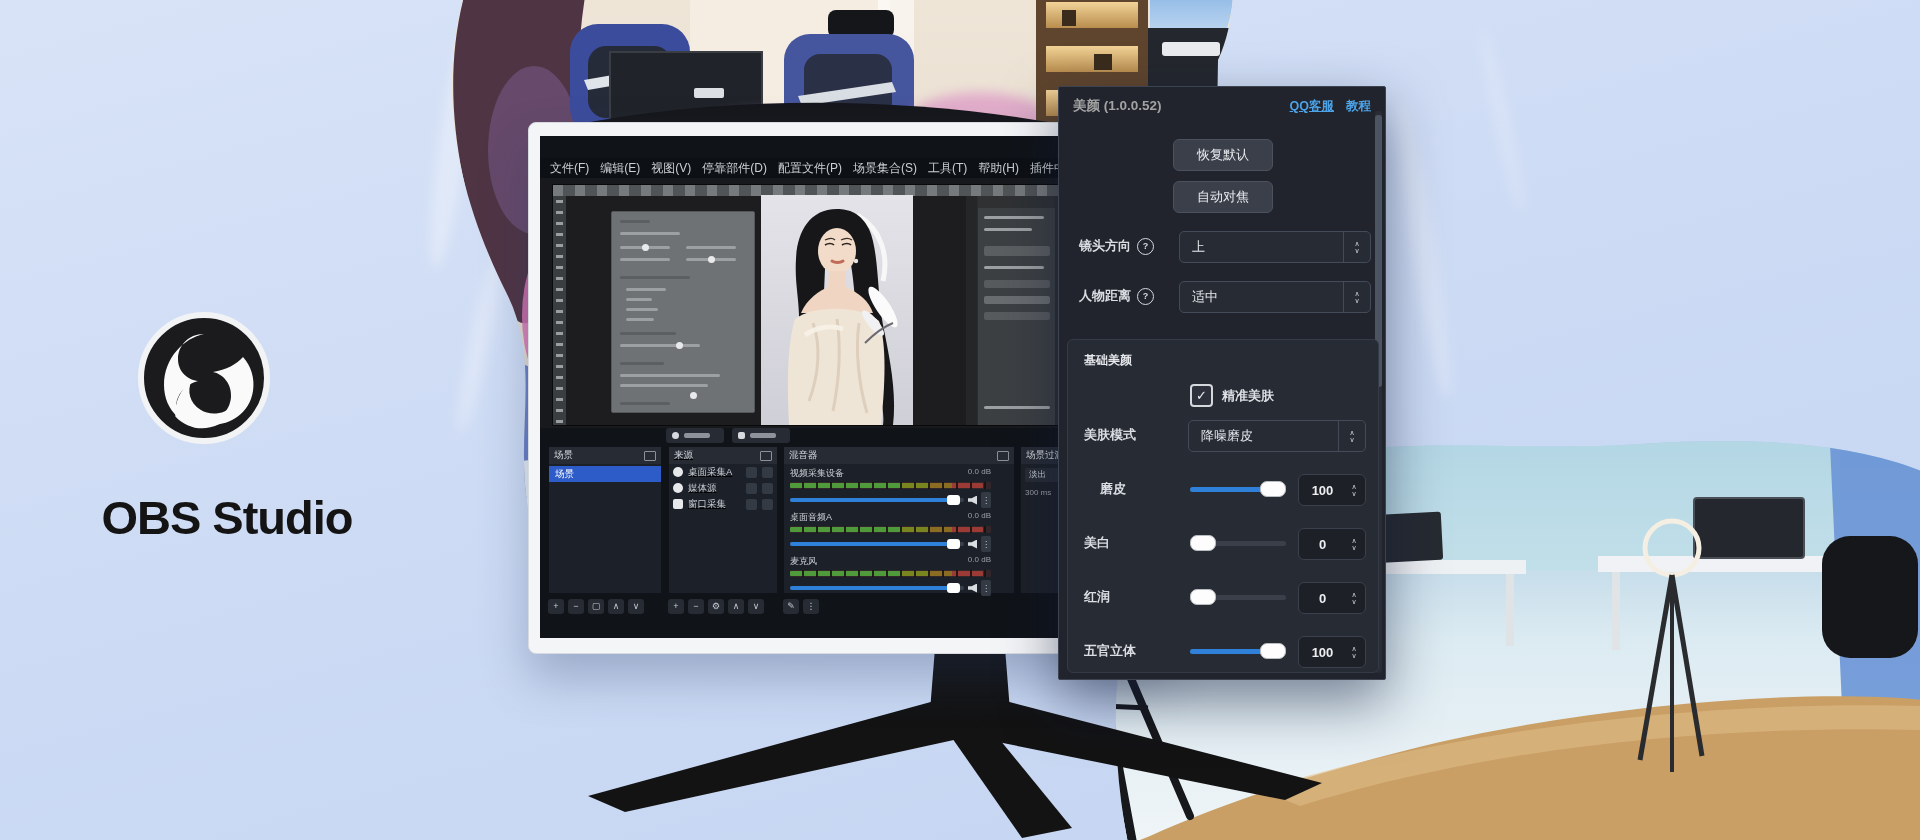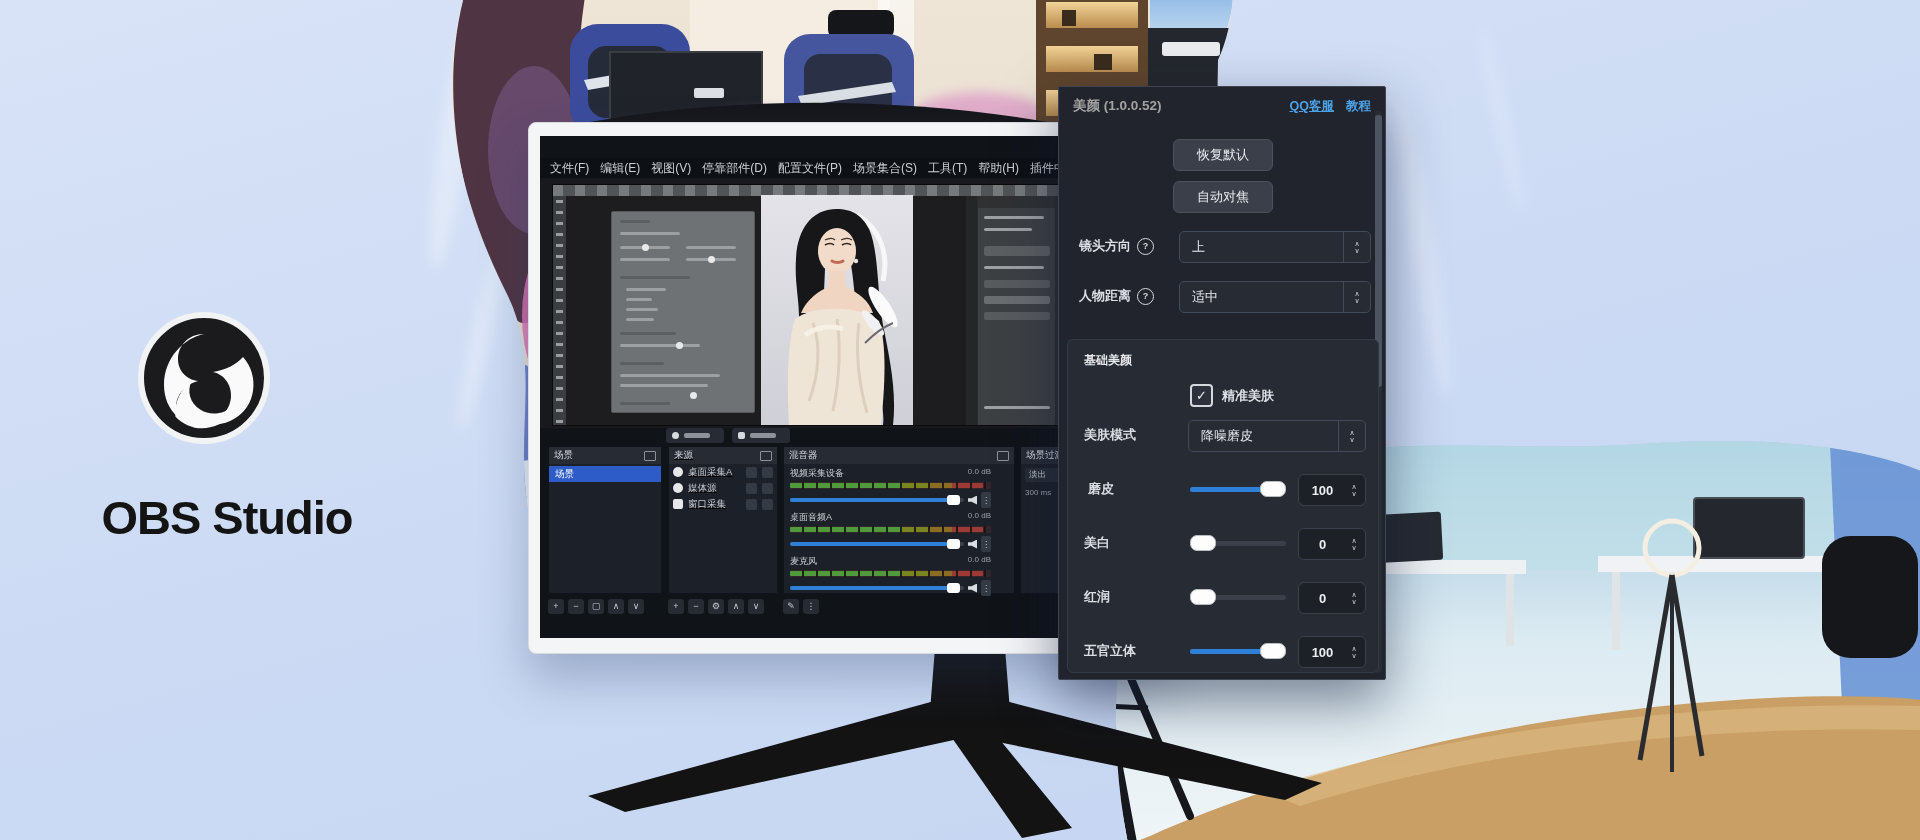--- a/index.html
+++ b/index.html
@@ -580,21 +580,21 @@
         <div class="bp-select">
           <span class="val">降噪磨皮</span>
           <span class="spin">
               <span>∧</span>
               <span>∨</span>
             </span>
         </div>
       </div>
 
       <div class="bp-row" style="top:134px;">
-        <span class="bp-label" style="left:20px;">磨皮</span>
+        <span class="bp-label" style="left:32px;">磨皮</span>
         <div class="b-slider">
           <div class="b-track">
               <div class="b-fill" style="width: 100%;"></div>
             </div>
             <div class="b-handle" style="left: 70px;"></div>
         </div>
         <div class="b-spin">
           <span class="num">100</span>
           <span class="arrows">
               <span>∧</span>

